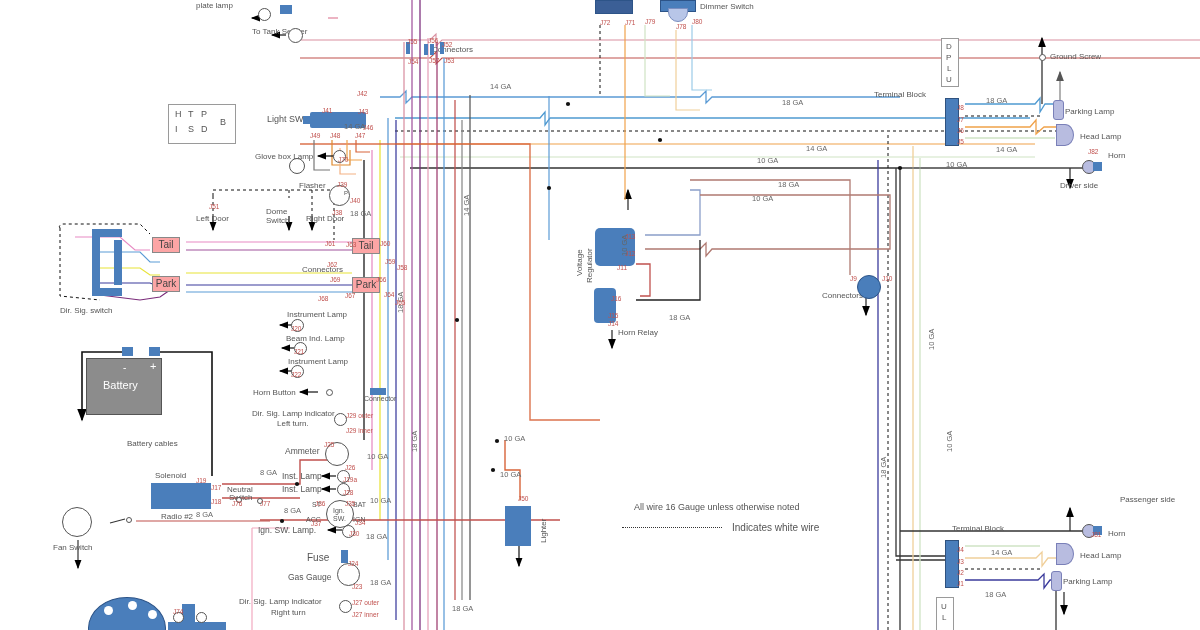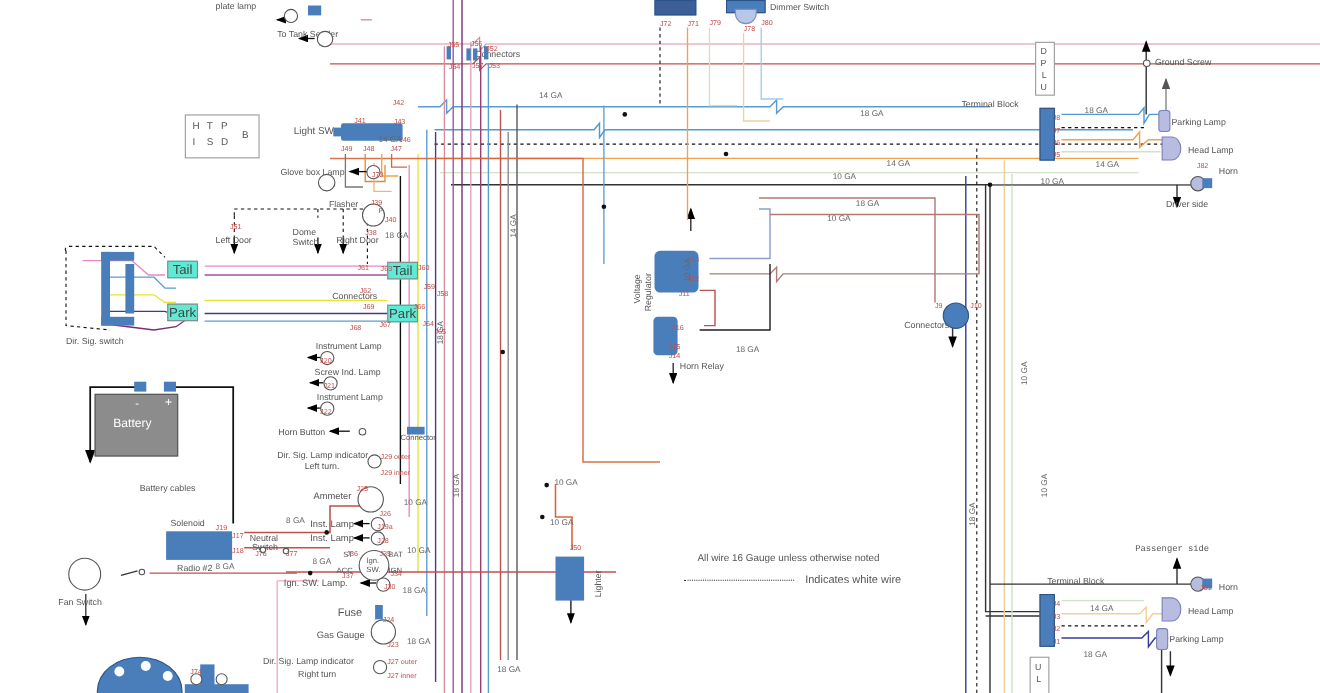--- a/index.html
+++ b/index.html
@@ -9,21 +9,21 @@
   #wires{position:absolute;left:0;top:0;width:1200px;height:630px;}
   .lbl{position:absolute;color:#555;font-size:8px;line-height:9px;white-space:nowrap;font-family:"Liberation Sans",sans-serif;}
   .lbl.sm{font-size:7px;}
   .lbl.ga{font-size:7.5px;color:#666;}
   .jl{position:absolute;color:#c0504d;font-size:6.5px;line-height:7px;white-space:nowrap;font-family:"Liberation Sans",sans-serif;}
   .vert{transform-origin:0 0;}
   .box{position:absolute;border:1px solid #9a9a9a;background:#fff;}
   .comp{position:absolute;background:#4a7ebb;border:1px solid #2d548a0;}
   .termblk{position:absolute;background:#4a7ebb;border:1px solid #2f527f;}
   .circ{position:absolute;border:1px solid #555;border-radius:50%;background:#fff;}
-  .fbox{position:absolute;border:1px solid #888;background:#5eead4;font-size:12px;color:#444;text-align:center;}
+  .fbox{position:absolute;border:1px solid #888;background:#fca5a5;font-size:10px;color:#444;text-align:center;}
 </style>
 </head>
 <body>
 
 <div id="stage">
 
   <svg id="wires" viewBox="0 0 1200 630">
     <defs>
       <marker id="arr" markerWidth="9" markerHeight="9" refX="7" refY="3" orient="auto">
         <polygon points="0,0 8,3 0,6" fill="#000"></polygon>
@@ -255,21 +255,21 @@
   <div class="lbl" style="left:302px;top:265px;">Connectors</div>
   <div class="lbl" style="left:432px;top:45px;">Connectors</div>
 
   <div class="comp" style="left:406px;top:42px;width:4px;height:12px;"></div>
   <div class="comp" style="left:424px;top:44px;width:4px;height:11px;"></div>
   <div class="comp" style="left:430px;top:44px;width:4px;height:11px;"></div>
   <div class="comp" style="left:440px;top:42px;width:4px;height:12px;"></div>
 
   <div class="lbl" style="left:287px;top:310px;">Instrument Lamp</div>
   <div class="circ" style="left:291px;top:319px;width:11px;height:11px;"></div>
-  <div class="lbl" style="left:286px;top:334px;">Screw Ind. Lamp</div>
+  <div class="lbl" style="left:286px;top:334px;">Beam Ind. Lamp</div>
   <div class="circ" style="left:294px;top:342px;width:11px;height:11px;"></div>
   <div class="lbl" style="left:288px;top:357px;">Instrument Lamp</div>
   <div class="circ" style="left:291px;top:365px;width:11px;height:11px;"></div>
 
   <div class="lbl" style="left:253px;top:388px;">Horn Button</div>
   <div class="circ" style="left:326px;top:389px;width:5px;height:5px;"></div>
   <div class="comp" style="left:370px;top:388px;width:16px;height:7px;"></div>
   <div class="lbl sm" style="left:364px;top:394px;">Connector</div>
 
   <div class="lbl" style="left:252px;top:409px;">Dir. Sig. Lamp indicator</div>
@@ -374,21 +374,21 @@
   <div style="position:absolute;left:1053px;top:100px;width:9px;height:18px;background:#b8bce0;border:1px solid #7a80b8;border-radius:3px;"></div>
 
   <div class="lbl" style="left:1080px;top:132px;">Head Lamp</div>
   <div style="position:absolute;left:1056px;top:124px;width:16px;height:20px;background:#b8bce0;border:1px solid #7a80b8;border-radius:0 50% 50% 0 / 0 50% 50% 0;"></div>
 
   <div class="lbl" style="left:1108px;top:151px;">Horn</div>
   <div class="circ" style="left:1082px;top:160px;width:12px;height:12px;background:#b8bce0;"></div>
   <div class="comp" style="left:1093px;top:162px;width:9px;height:9px;"></div>
   <div class="lbl" style="left:1060px;top:181px;">Driver side</div>
 
-  <div class="lbl" style="left:1032px;top:495px;font-family:Liberation Mono, monospace;">Passenger side</div>
+  <div class="lbl" style="left:1120px;top:495px;">Passenger side</div>
   <div class="lbl" style="left:1108px;top:529px;">Horn</div>
   <div class="circ" style="left:1082px;top:524px;width:12px;height:12px;background:#b8bce0;"></div>
   <div class="comp" style="left:1093px;top:526px;width:9px;height:9px;"></div>
 
   <div class="lbl" style="left:1080px;top:551px;">Head Lamp</div>
   <div style="position:absolute;left:1056px;top:543px;width:16px;height:20px;background:#b8bce0;border:1px solid #7a80b8;border-radius:0 50% 50% 0 / 0 50% 50% 0;"></div>
 
   <div class="lbl" style="left:1063px;top:577px;">Parking Lamp</div>
   <div style="position:absolute;left:1051px;top:571px;width:9px;height:18px;background:#b8bce0;border:1px solid #7a80b8;border-radius:3px;"></div>
 

